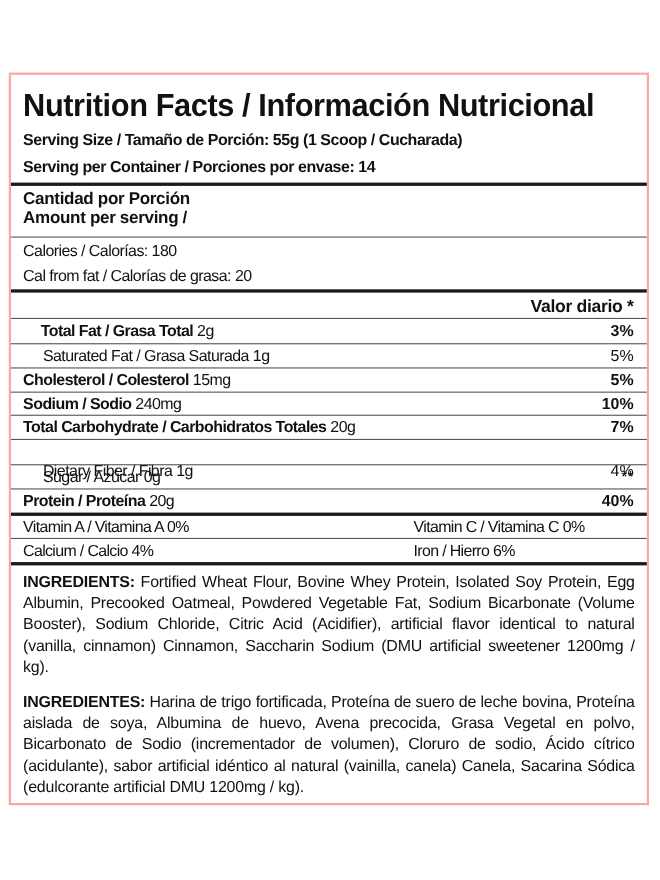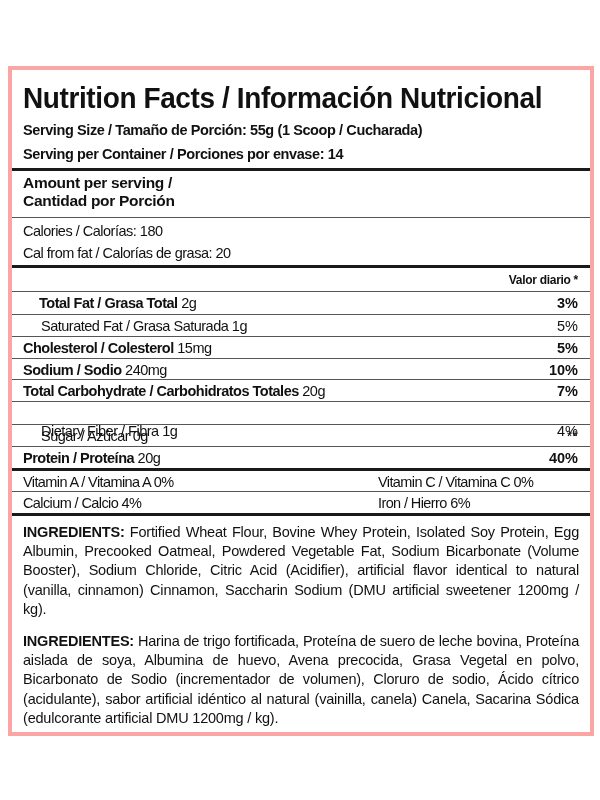--- a/index.html
+++ b/index.html
@@ -14,21 +14,21 @@
       overflow: hidden;
       font-family: "Liberation Sans", sans-serif;
       color: #111111;
     }
     .label {
       position: absolute;
       left: 8px;
       top: 66px;
       width: 578px;
       height: 662px;
-      border: 4px solid #fca5a5;
+      border: 2px solid #fca5a5;
       box-sizing: content-box;
     }
     .title {
       position: absolute;
       left: 11px;
       top: 12px;
       font-size: 29px;
       font-weight: bold;
       letter-spacing: -0.4px;
       white-space: nowrap;
@@ -64,21 +64,21 @@
       position: absolute;
       left: 11px;
       font-size: 14.5px;
       letter-spacing: -0.5px;
       white-space: nowrap;
     }
     .dv-head {
       position: absolute;
       right: 12px;
       top: 203px;
-      font-size: 12px;
+      font-size: 16px;
       font-weight: bold;
       letter-spacing: -0.3px;
     }
     .nrow {
       position: absolute;
       left: 0;
       right: 0;
       height: 22px;
     }
     .nrow .name {
@@ -121,22 +121,22 @@
 
 <div class="label">
 
   <div class="title">Nutrition Facts / Información Nutricional</div>
   <div class="serving" style="top:52px;">Serving Size / Tamaño de Porción: 55g (1 Scoop / Cucharada)</div>
   <div class="serving" style="top:76px;">Serving per Container / Porciones por envase: 14</div>
 
   <div class="rule thick" style="top:98px;"></div>
 
   <div class="amount">
+    <div>Cantidad por Porción</div>
     <div>Amount per serving /</div>
-    <div>Cantidad por Porción</div>
   </div>
 
   <div class="rule thin" style="top:147px;"></div>
 
   <div class="cal" style="top:153px;">Calories / Calorías: 180</div>
   <div class="cal" style="top:175px;">Cal from fat / Calorías de grasa: 20</div>
 
   <div class="rule thick" style="top:195px;"></div>
 
   <div class="dv-head">Valor diario *</div>

